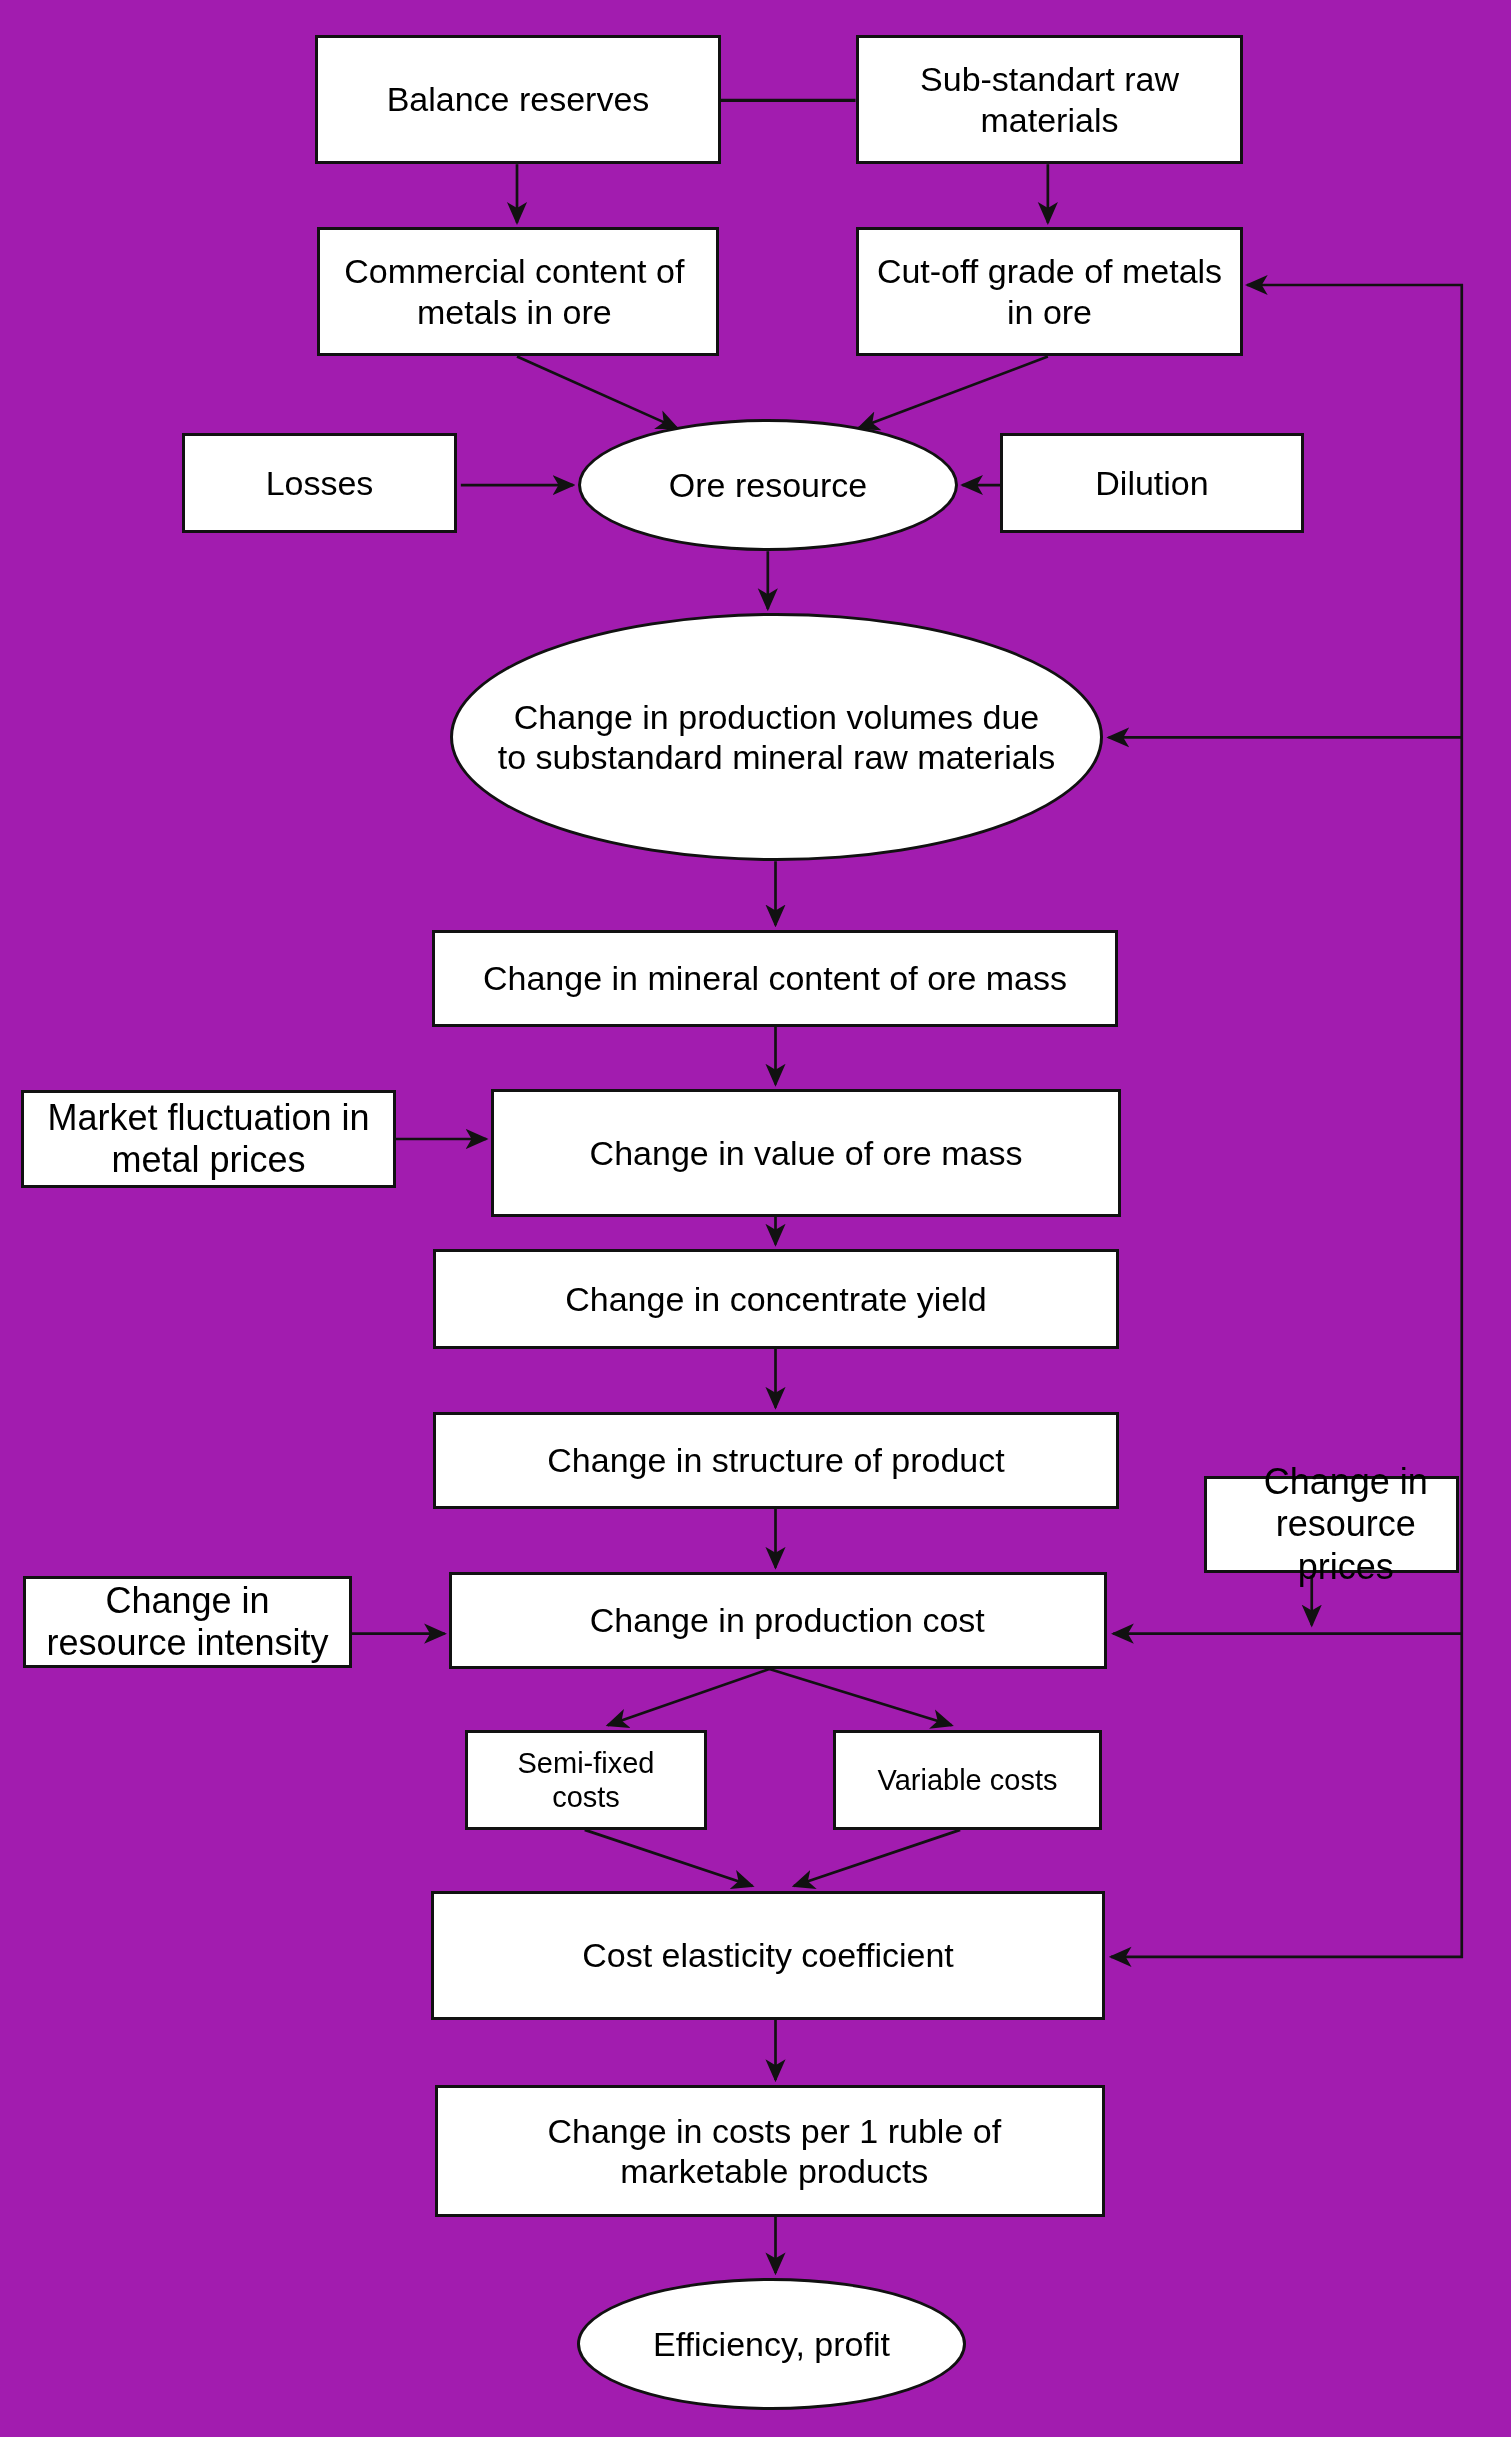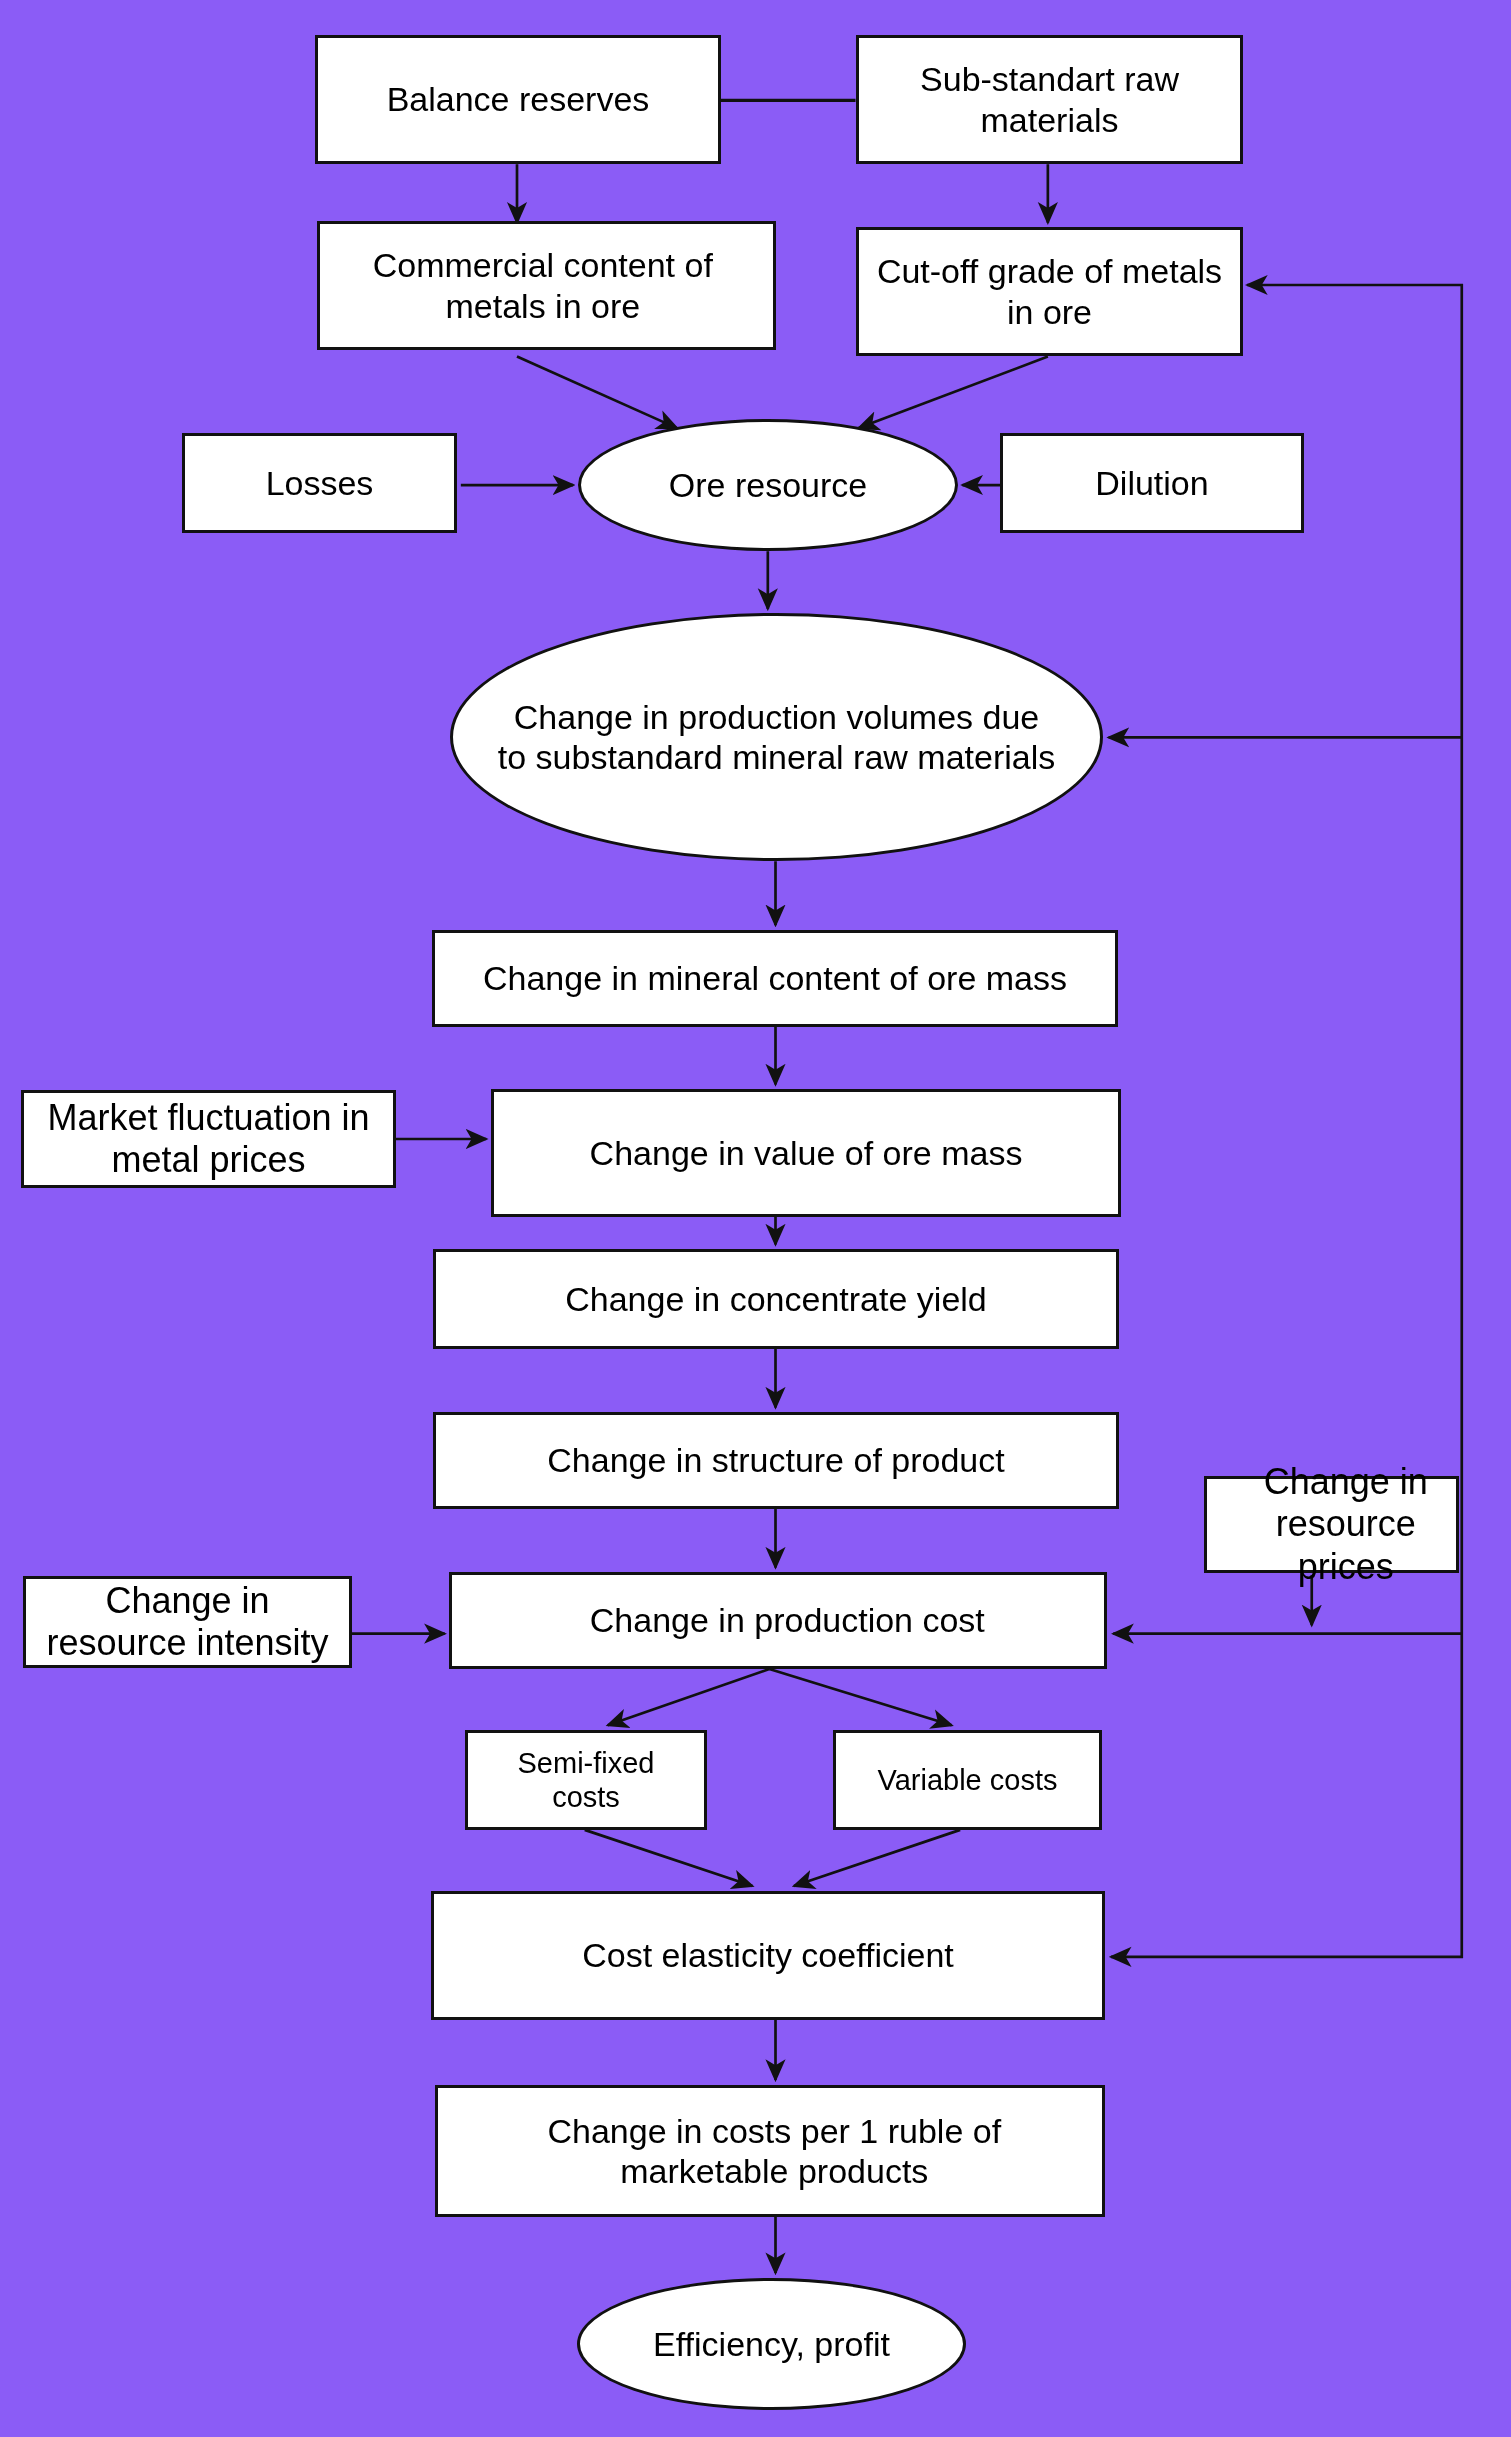--- a/index.html
+++ b/index.html
@@ -1,20 +1,20 @@
 <!DOCTYPE html>
 <html style="font-size:12.3px"><head>
 <meta charset="utf-8">
 <style>
   html,body { margin:0; padding:0; background:#ffffff; }
   .stage {
     position:relative;
     width:1511px;
     height:2438px;
-    background:#8b5cf6;
+    background:#a21caf;
     font-family:"Liberation Sans", sans-serif;
     color:#000000;
     overflow:hidden;
   }
   .node {
     position:absolute;
     box-sizing:border-box;
     background:#ffffff;
     border:3.1px solid #111111;
     display:flex;
@@ -27,21 +27,21 @@
   .ellipse { border-radius:50%; padding:4.6px 42px; }
   .fs-lg { font-size:34px; }
   .fs-md { font-size:29px; }
   .fs-sm { font-size:36px; }
   svg.wires { position:absolute; inset:0; width:100%; height:100%; }
   svg.wires * { vector-effect:none; }
 
   
   #n-balance     { left:315px;  top:35px;   width:406px; height:129px; }
   #n-substandart { left:856px; top:35px;   width:387px; height:129px; }
-  #n-commercial  { left:317px;  top:221px;  width:459px; height:129px;padding-left:8px; }
+  #n-commercial  { left:317px;  top:227px;  width:402px; height:129px;padding-left:8px; }
   #n-cutoff      { left:856px; top:227px;  width:387px; height:129px; }
   #n-losses      { left:182px;  top:433px;  width:275px; height:100px; }
   #n-ore         { left:578px;  top:419px;  width:380px; height:132px; }
   #n-dilution    { left:1000px; top:433px;  width:304px; height:100px; }
   #n-volumes     { left:450px;  top:613px;  width:653px; height:248px; }
   #n-mineral     { left:432px;  top:930px; width:686px; height:97px; }
   #n-market      { left:21px;   top:1090px; width:375px; height:98px; }
   #n-value       { left:491px;  top:1089px; width:630px; height:128px; }
   #n-yield       { left:433px;  top:1249px; width:686px; height:100px; }
   #n-structure   { left:433px;  top:1412px; width:686px; height:97px; }

